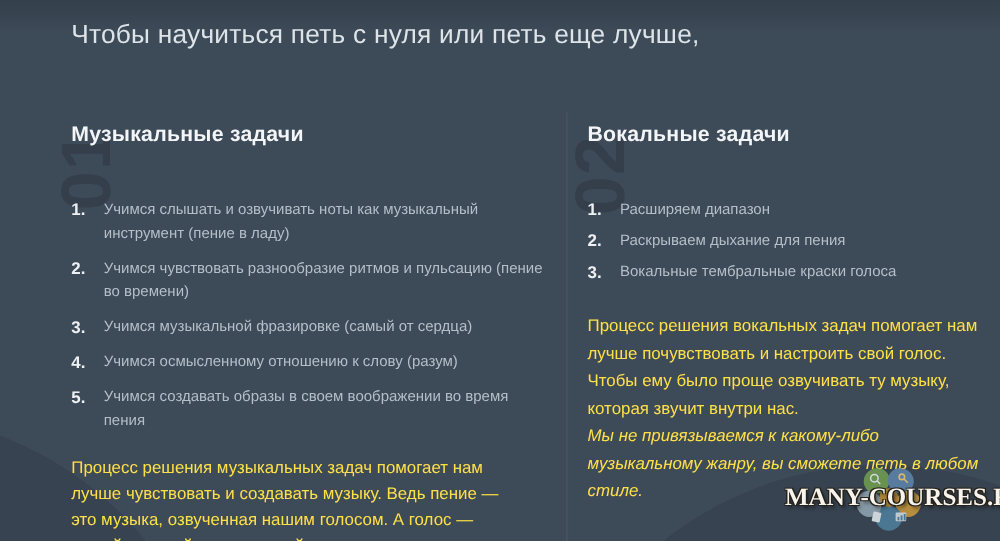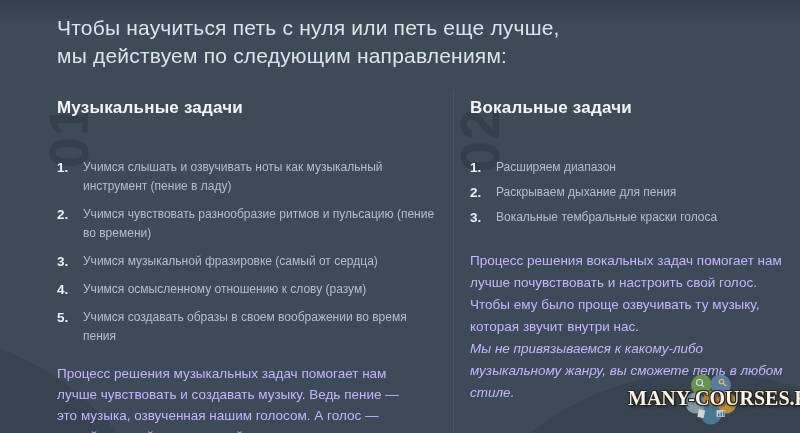--- a/index.html
+++ b/index.html
@@ -61,21 +61,21 @@
   .task-list .num {
     flex:0 0 26px; font-weight:700; color:#eef1f4;
     font-size:13.5px; line-height:19px;
   }
   .task-list .txt {
     flex:1; color:#b4bfc9; font-size:12px; line-height:19px;
   }
 
   
   .para {
-    position:absolute; color:#c4b5fd; font-size:13.5px; z-index:2;
+    position:absolute; color:#fde047; font-size:13.5px; z-index:2;
   }
   .para.left  { left:57px;  top:338px; width:362px; line-height:21px;margin-top:25px; }
   .para.right { left:470px; top:250px; width:322px; line-height:22px; }
   .para.right .p2 { margin-top:0;font-style:italic; }
 
   
   .watermark {
     position:absolute; left:628px; top:368px; width:170px; height:62px;
     z-index:5;
   }
@@ -93,21 +93,20 @@
 </head>
 <body>
 
 <div class="stage">
 
   <div class="bg-circle left"></div>
   <div class="bg-circle right"></div>
 
   <h1 class="heading">
     <span>Чтобы научиться петь с нуля или петь еще лучше,</span><br>
-    <span>мы действуем по следующим направлениям:</span>
   </h1>
 
   <div class="divider"></div>
 
   <span class="ghost g1">01</span>
   <span class="ghost g2">02</span>
 
   <h2 class="col-title left">Музыкальные задачи</h2>
   <h2 class="col-title right">Вокальные задачи</h2>
 

